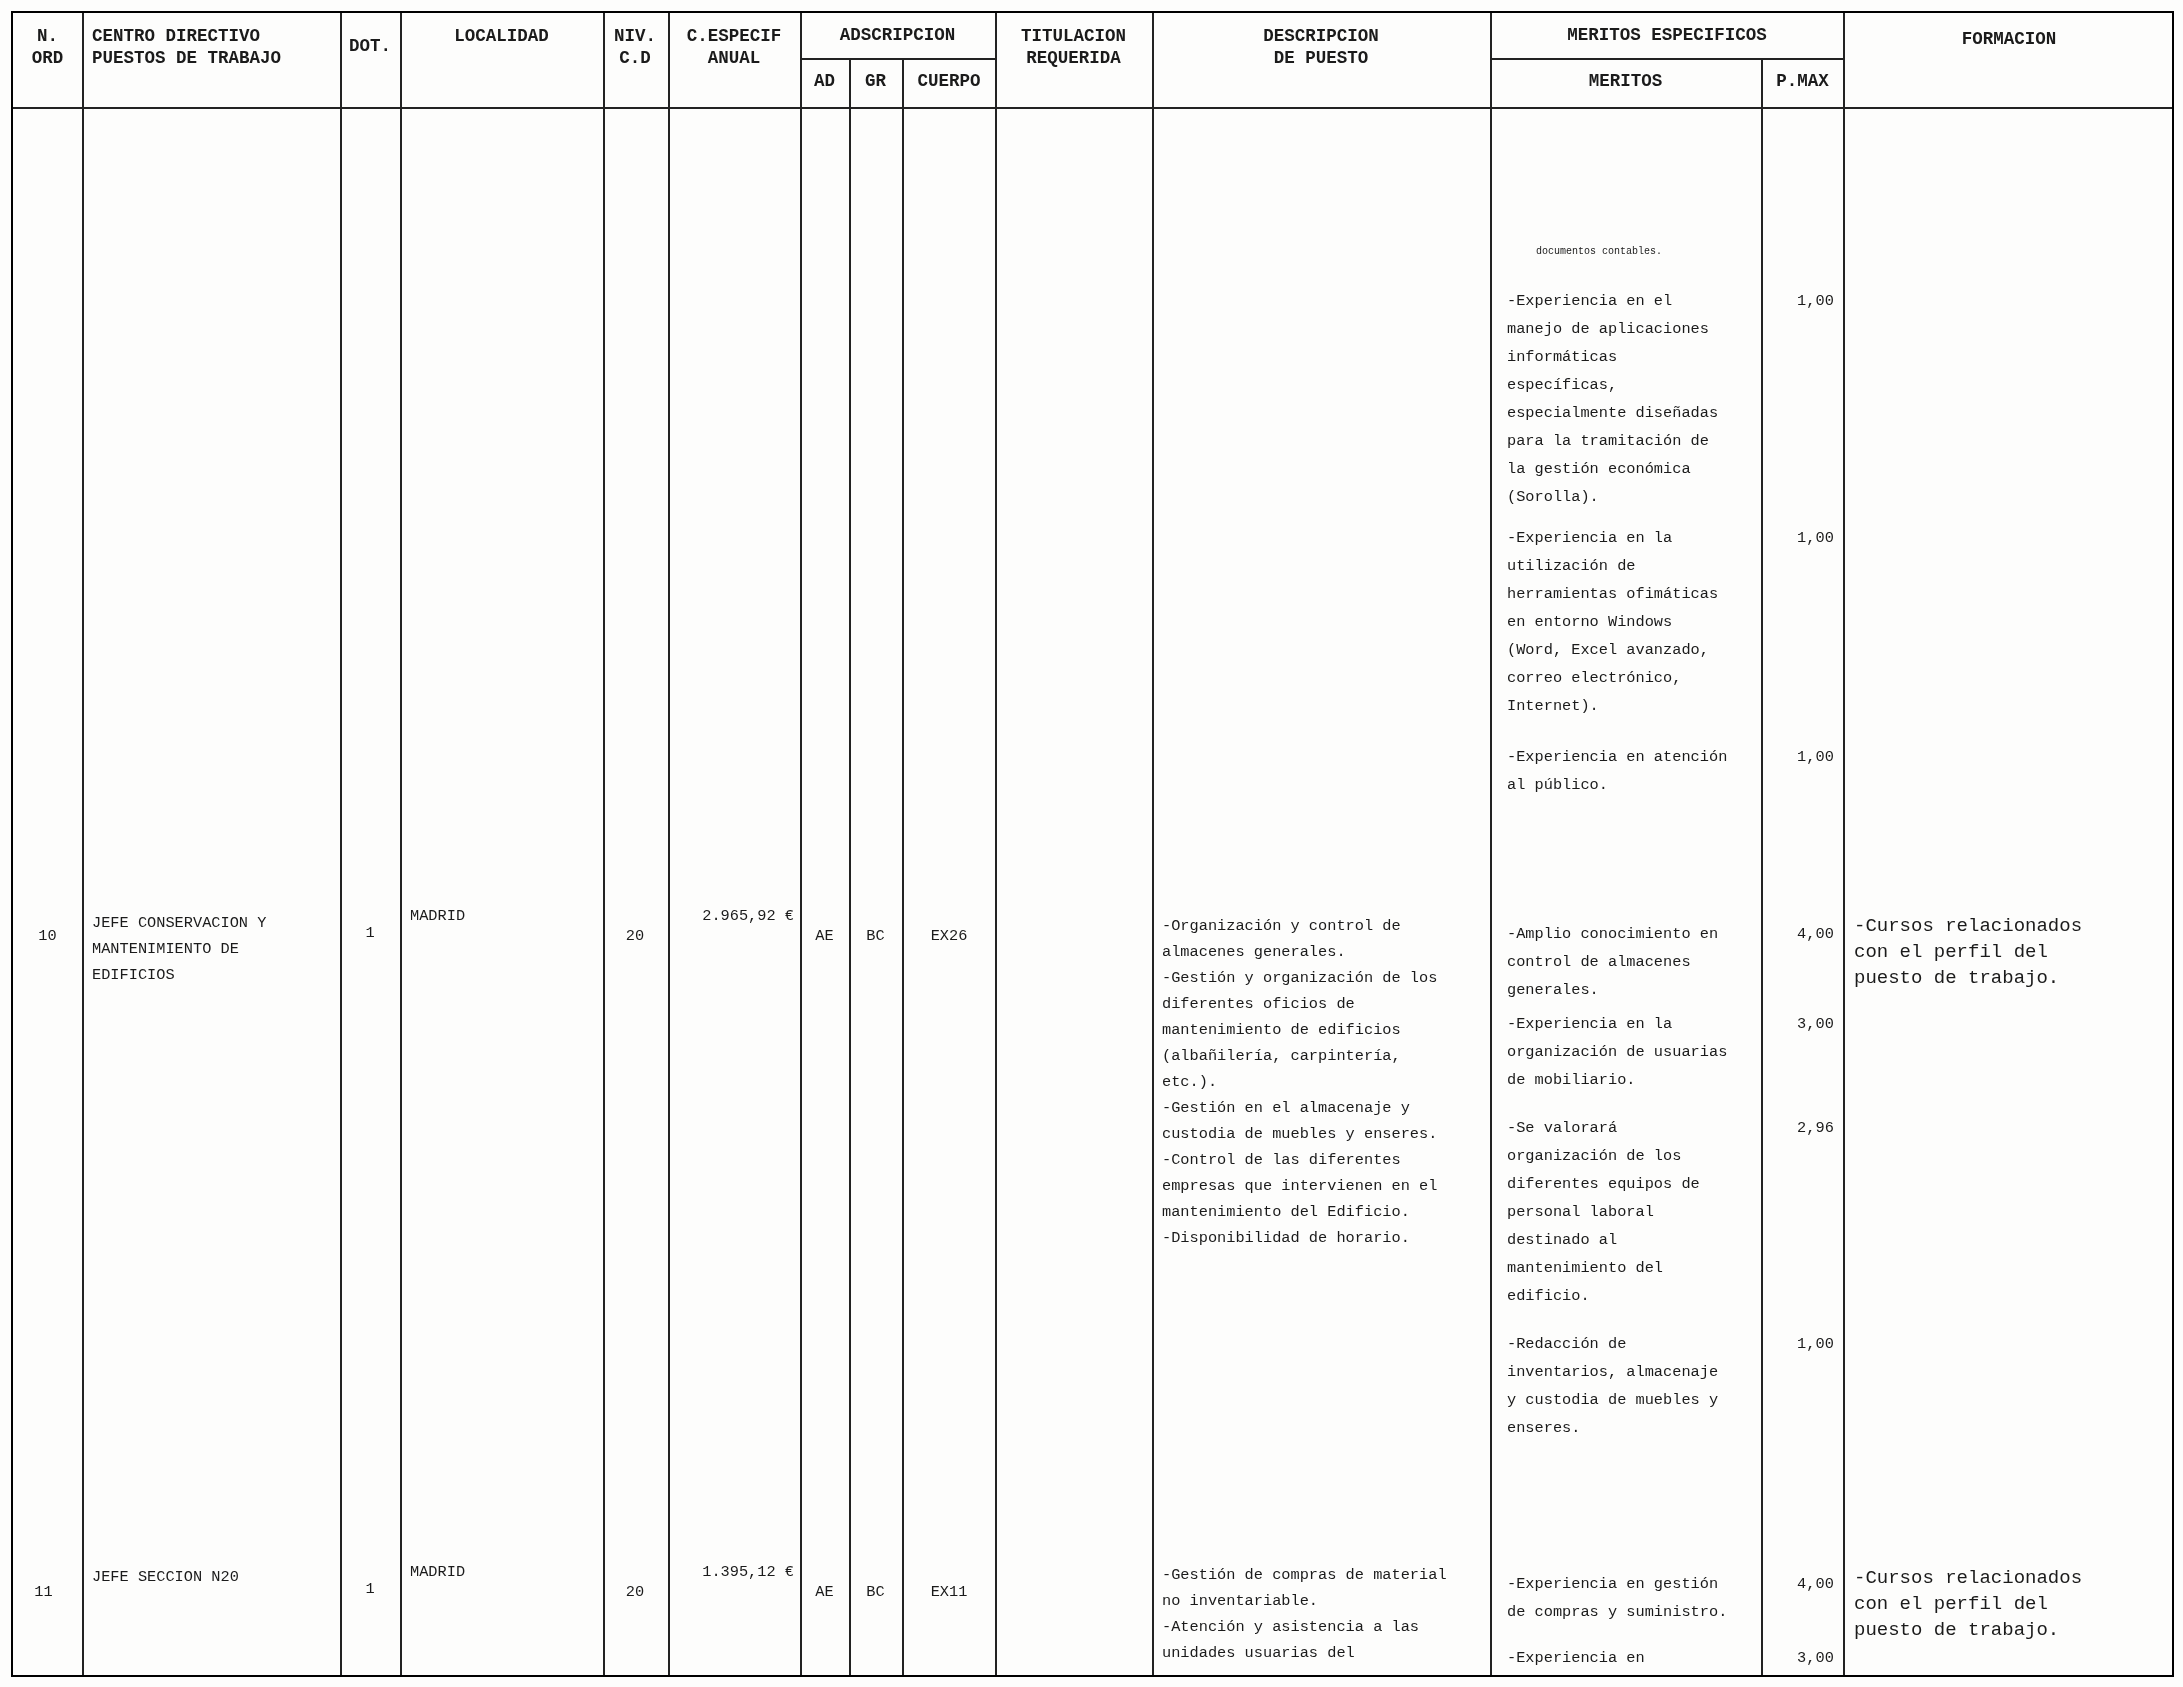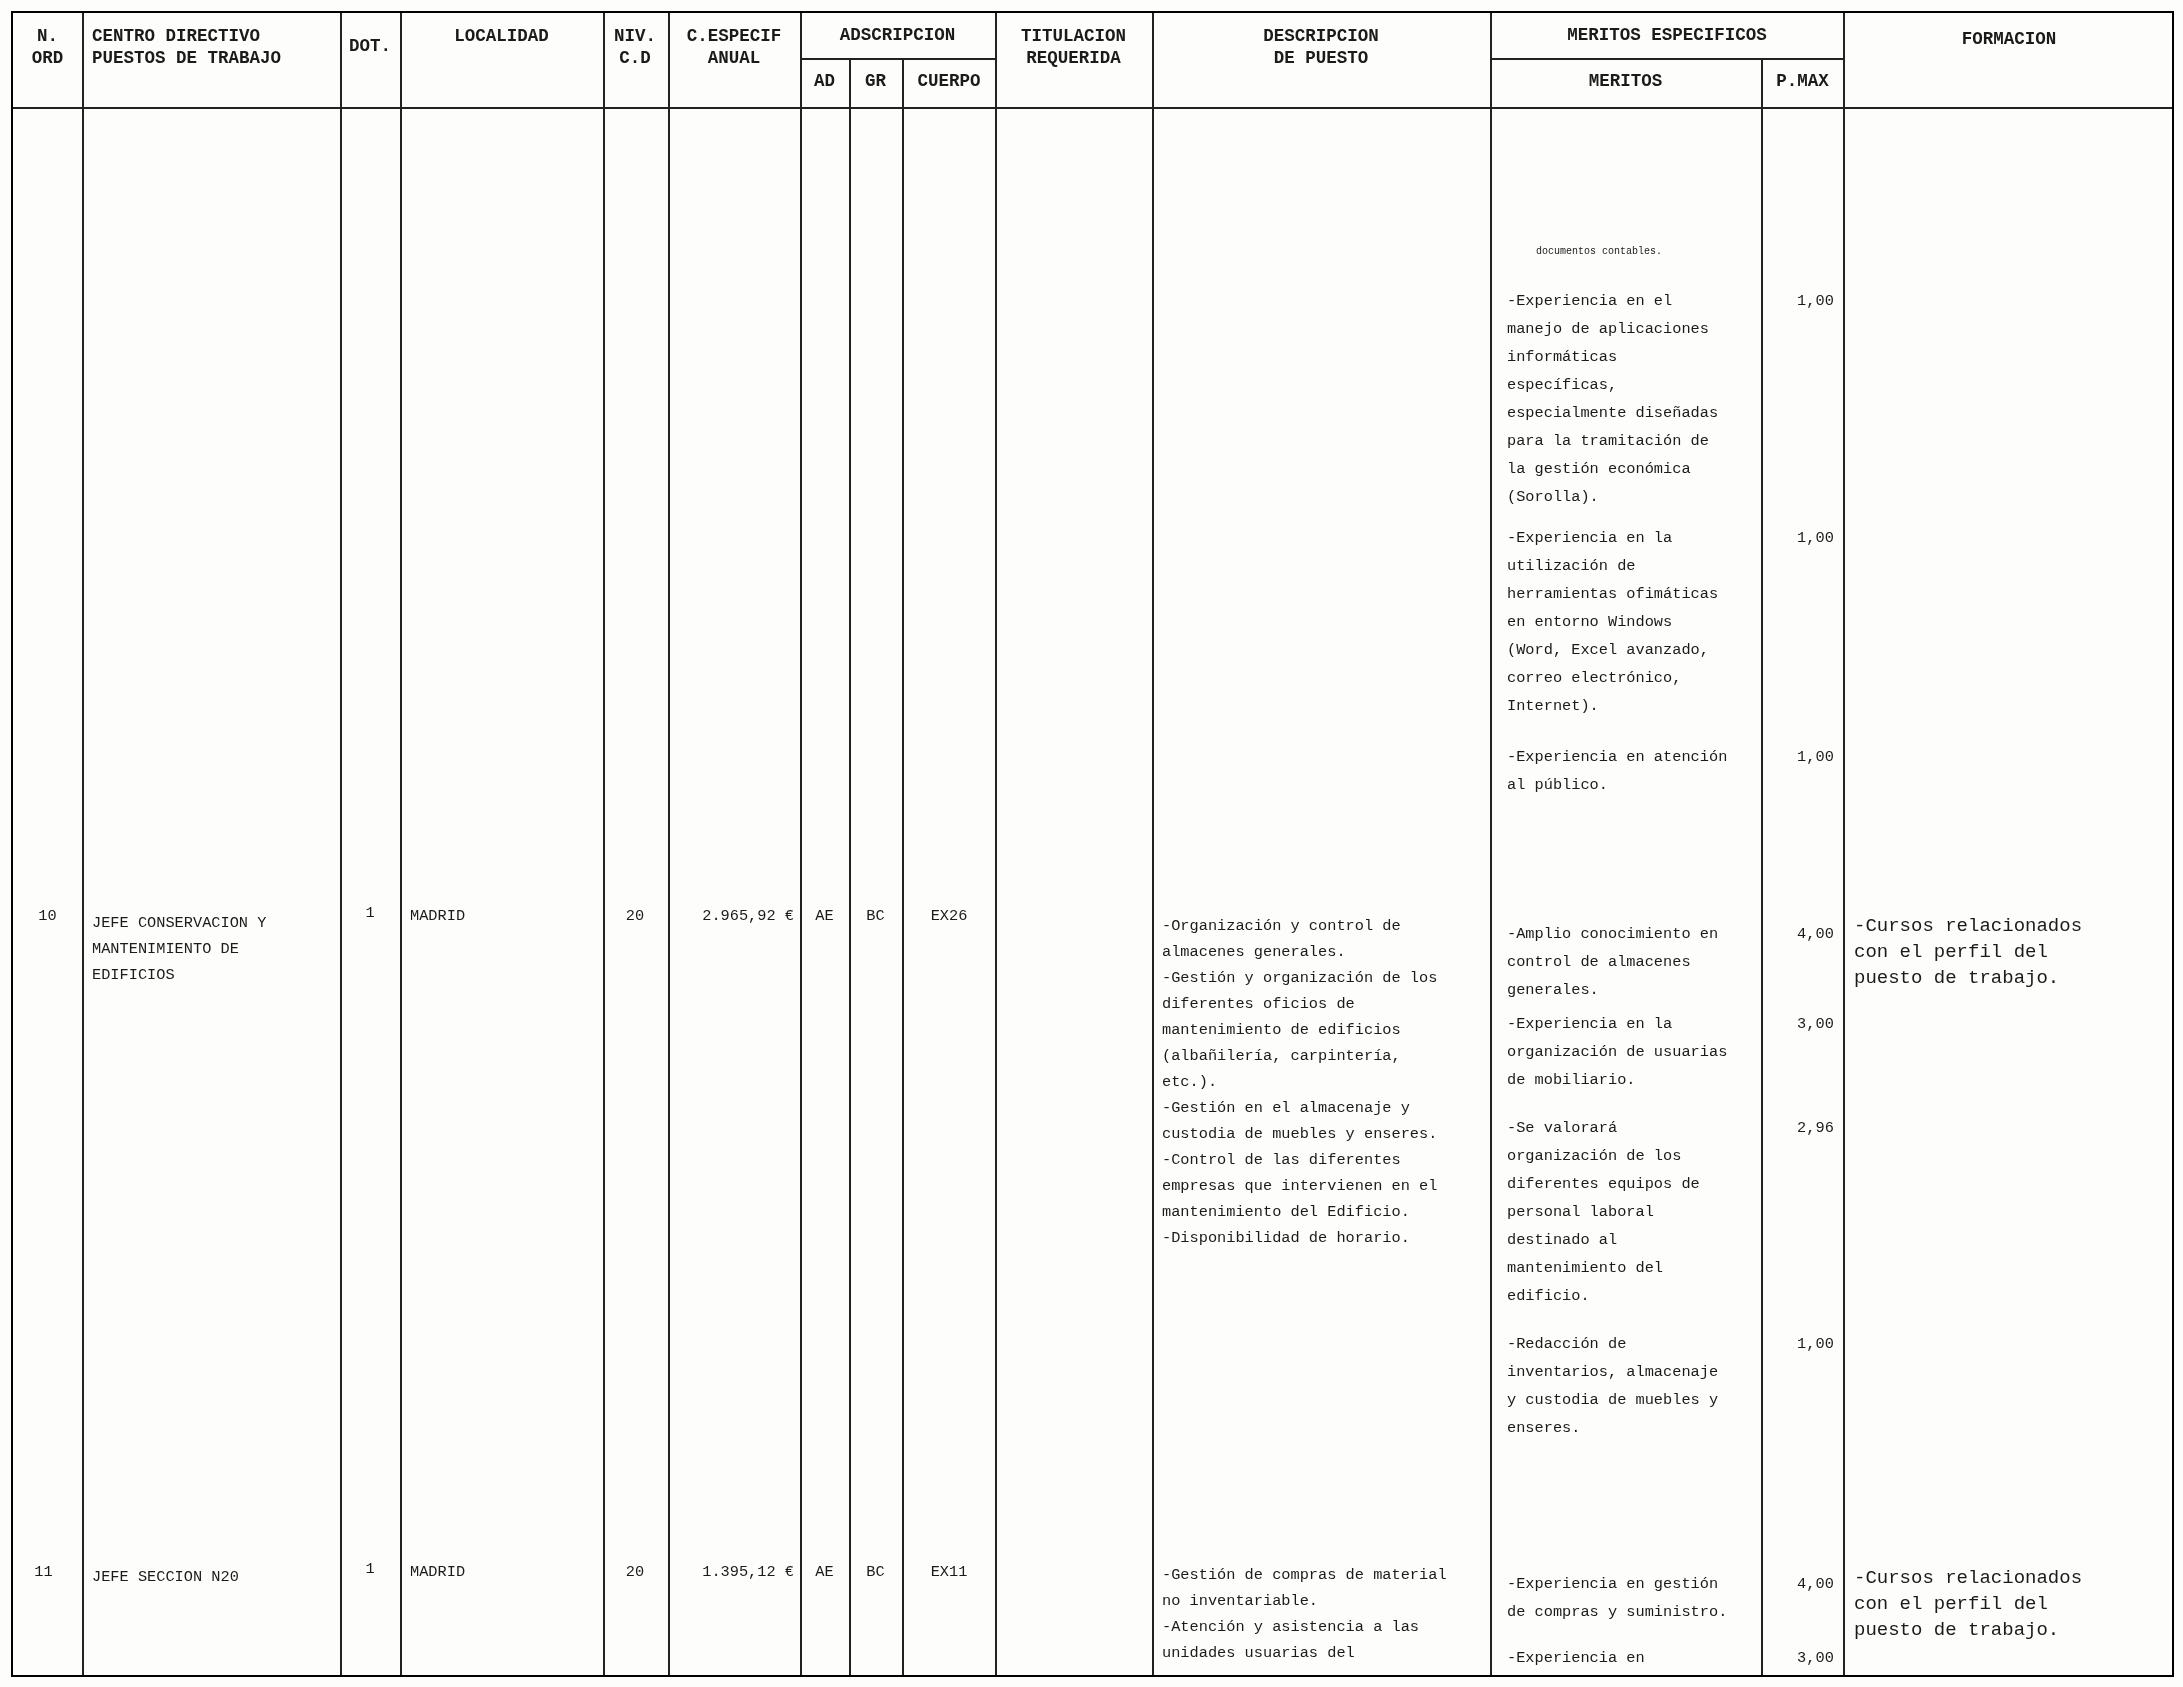--- a/index.html
+++ b/index.html
@@ -13,21 +13,21 @@
   }
   .vline { position:absolute; width:1.5px; background:#222; top:0; bottom:0; }
   .vline.sub { top:45px; }
   .hline { position:absolute; height:1.5px; background:#222; }
   .h {
     position:absolute; font-weight:bold; font-size:17.5px; line-height:22px;
     text-align:center; white-space:nowrap;
   }
   .h.left { text-align:left; }
   .t { position:absolute; font-size:15.3px; line-height:26px; }
-  .center { text-align:center; }
+  .center { text-align:center;margin-top:20px; }
   .right { text-align:right; }
   .desc { position:absolute; left:1149px; width:289px; font-size:15.3px; line-height:26px; }
   .formacion { position:absolute; left:1841px; width:234px; font-size:19px; line-height:26px; }
   .merit { position:absolute; left:1477px; width:354px; display:flex; align-items:flex-start; font-size:15.3px; }
   .merit-text { width:227px; padding-left:17px; line-height:28px; }
   .merit-pts { flex:1; text-align:right; padding-right:10.2px; line-height:28px; }
   .cont-line { position:absolute; left:1487px; width:227px; font-size:10px; line-height:28px;margin-left:36px; }
 </style>
 </head>
 <body>

